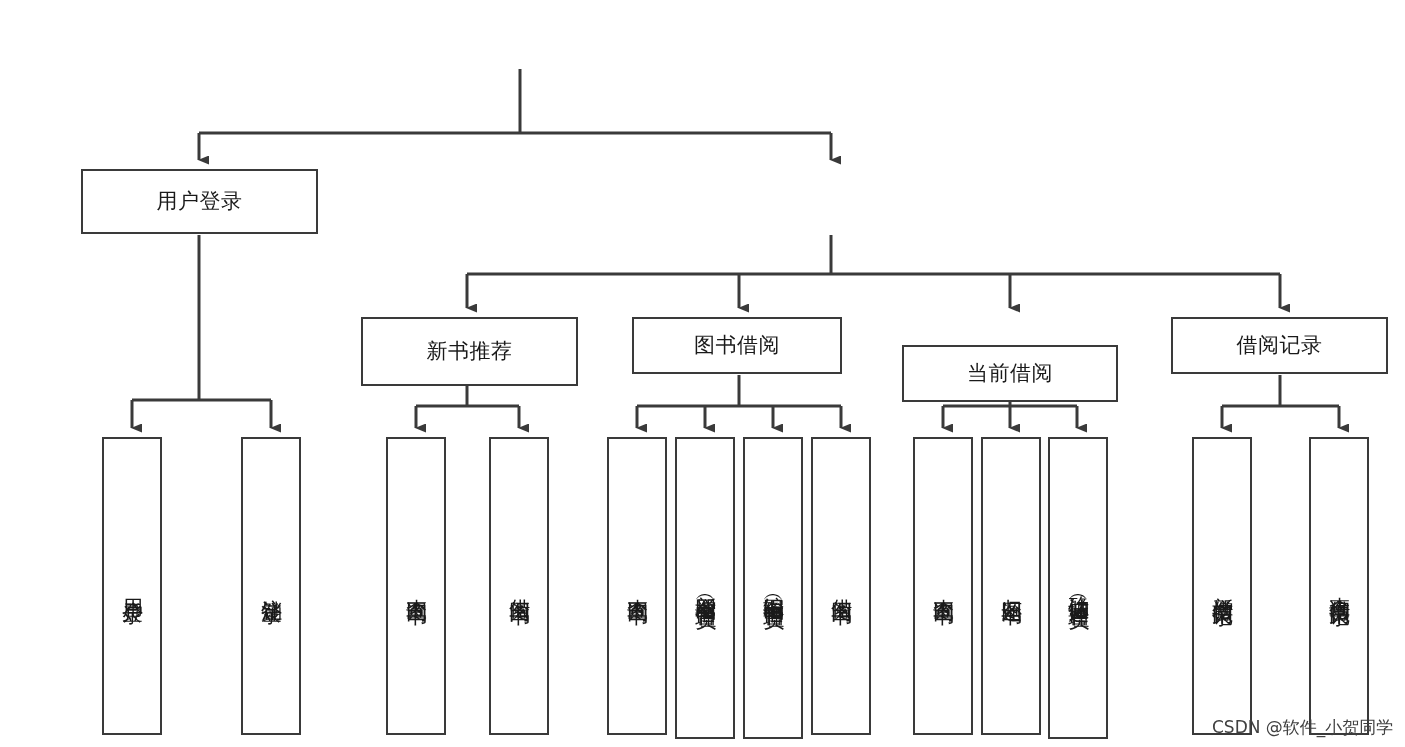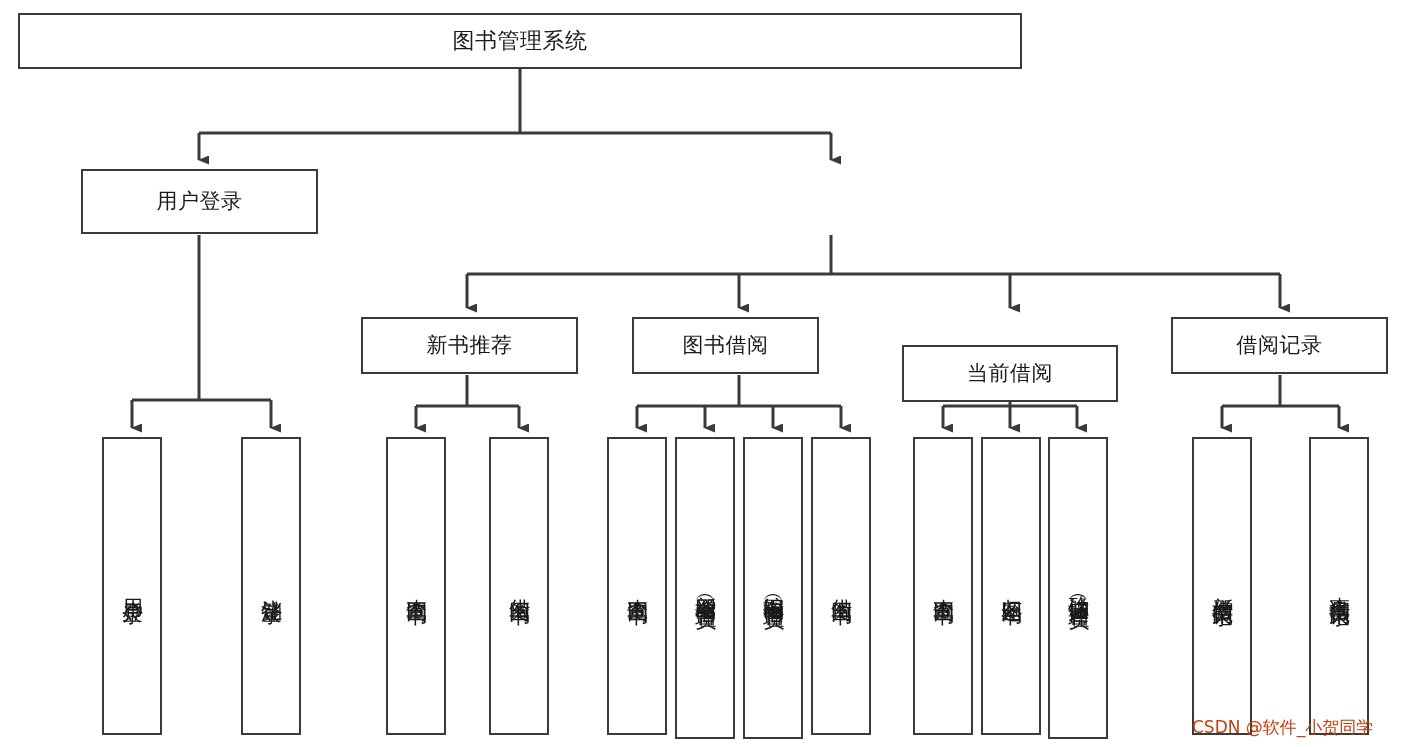--- a/index.html
+++ b/index.html
@@ -59,24 +59,25 @@
     writing-mode: vertical-rl;
     text-orientation: upright;
     font-size: 21px;
     line-height: 1.22;
     letter-spacing: 2px;
     white-space: nowrap;
   }
   .watermark {
     position: absolute;
     font-size: 17px;
-    color: #c2410c;
+    color: #404040;
     white-space: nowrap;
     z-index: 5;
     font-family: "DejaVu Sans", "Liberation Sans", sans-serif;
+    padding-left: 20px;
   }
 </style>
 </head>
 <body>
 
 <div id="canvas">
 
   <svg id="edges" viewBox="0 0 1405 747">
     <defs>
       <marker id="arrowhead" markerWidth="9" markerHeight="11" refX="4.5" refY="10" orient="auto" markerUnits="userSpaceOnUse">
@@ -120,34 +121,31 @@
       <path d="M1010,406 L1010,428" marker-end="url(#arrowhead)"></path>
       <path d="M1077,406 L1077,428" marker-end="url(#arrowhead)"></path>
 
       <path d="M1280,375 L1280,406"></path>
       <path d="M1222,406 L1339,406"></path>
       <path d="M1222,406 L1222,428" marker-end="url(#arrowhead)"></path>
       <path d="M1339,406 L1339,428" marker-end="url(#arrowhead)"></path>
     </g>
   </svg>
 
-  <div class="node root h" style="left:18px; top:13px; width:1004px; height:56px;">
-    <span class="node-label">图书管理系统</span>
-  </div>
 
   <div class="node h" style="left:81px; top:169px; width:237px; height:65px;">
     <span class="node-label">用户登录</span>
   </div>
 
 
-  <div class="node h" style="left:361px; top:317px; width:217px; height:57px;">
+  <div class="node h" style="left:361px; top:317px; width:217px; height:69px;">
     <span class="node-label">新书推荐</span>
   </div>
 
-  <div class="node h" style="left:632px; top:317px; width:187px; height:57px;">
+  <div class="node h" style="left:632px; top:317px; width:210px; height:57px;">
     <span class="node-label">图书借阅</span>
   </div>
 
   <div class="node h" style="left:902px; top:317px; width:216px; height:57px;margin-top:28px;">
     <span class="node-label">当前借阅</span>
   </div>
 
   <div class="node h" style="left:1171px; top:317px; width:217px; height:57px;">
     <span class="node-label">借阅记录</span>
   </div>

